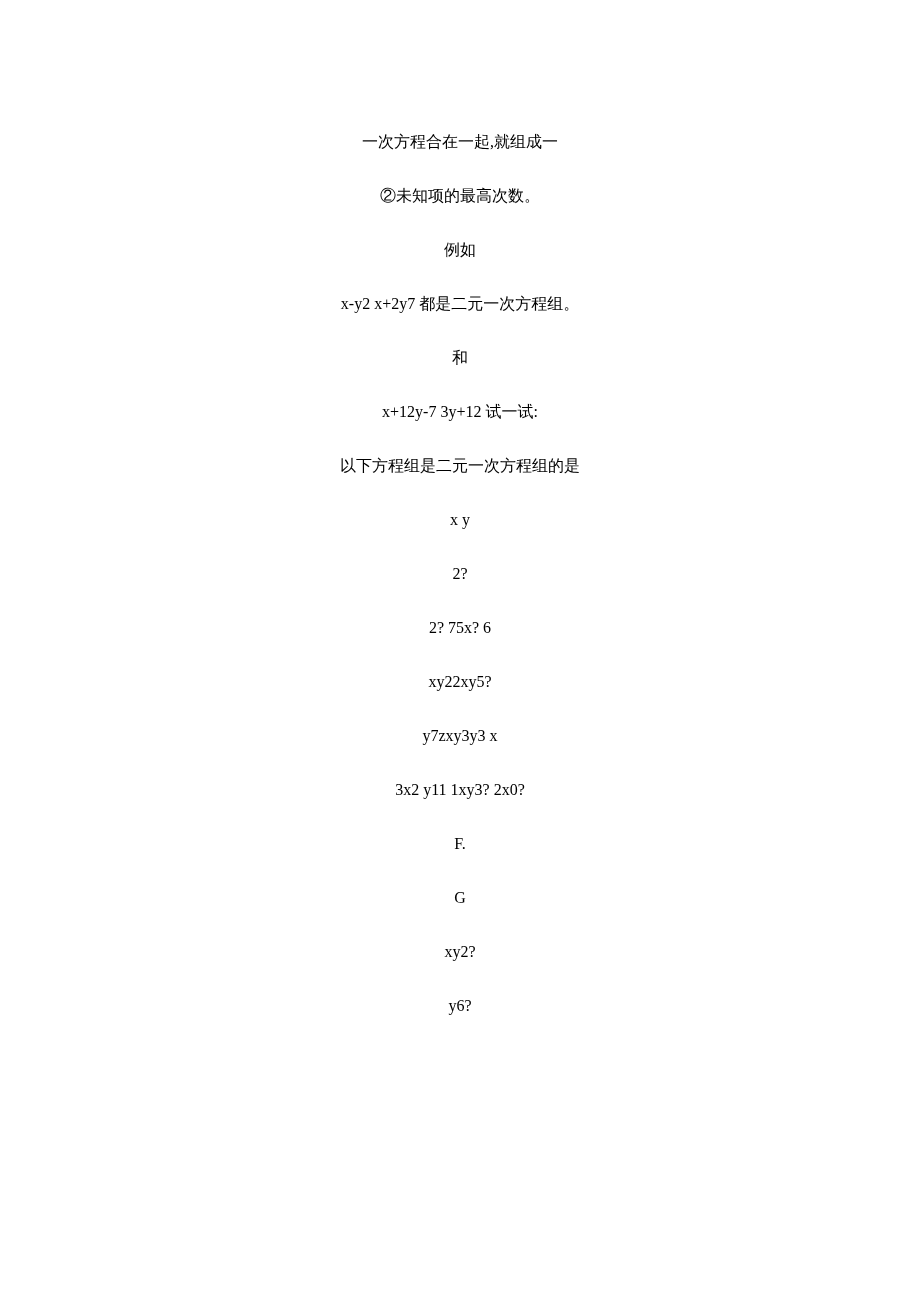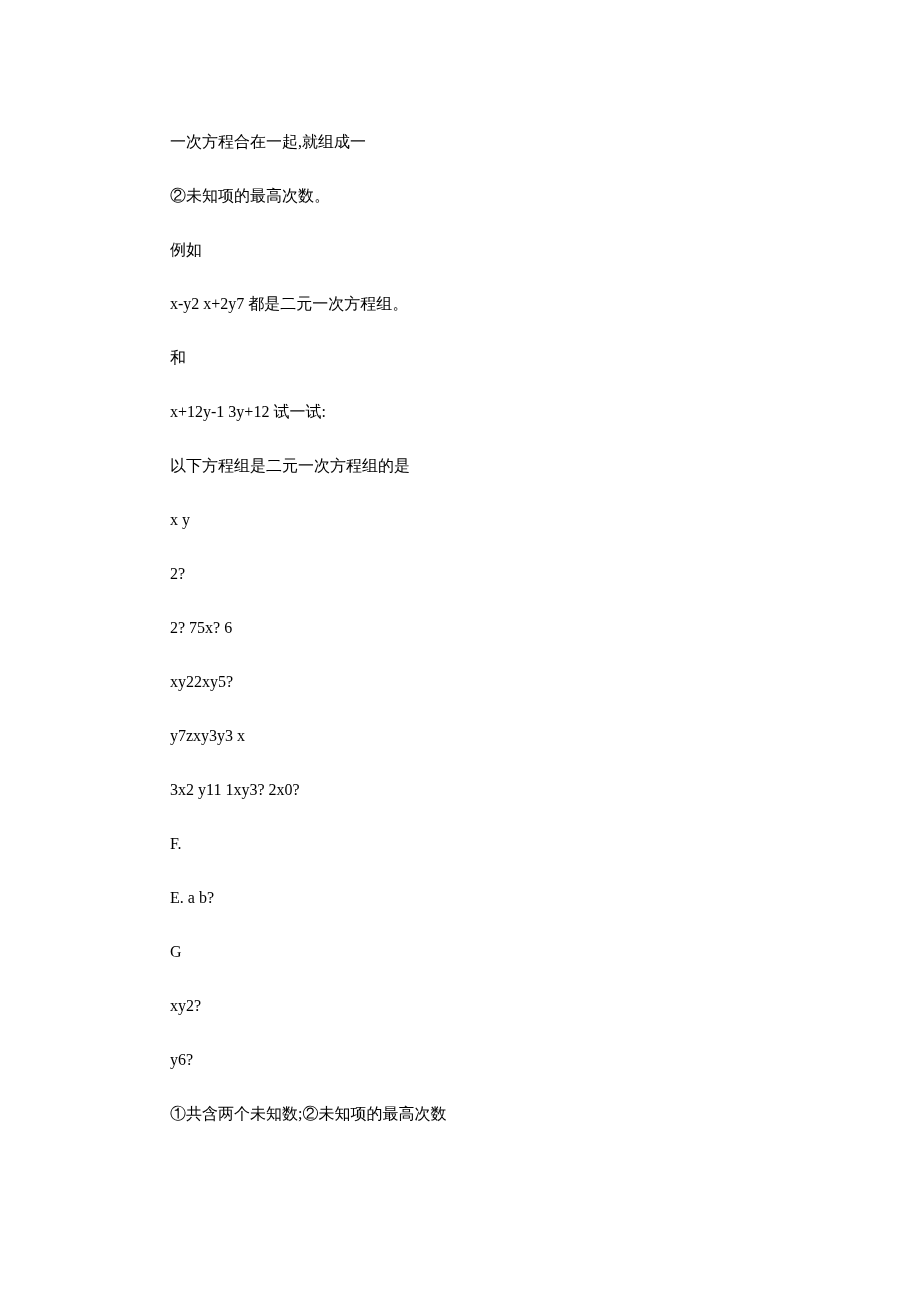--- a/index.html
+++ b/index.html
@@ -15,38 +15,37 @@
       font-size: 16px;
       color: #000000;
       line-height: 1.5;
     }
     .page {
       padding: 130px 170px 100px 170px;
     }
     .line {
       margin-bottom: 30px;
       white-space: pre-wrap;
+      text-align: center;
     }
   </style>
 </head>
 <body>
 
 <div class="page">
   <div class="line">一次方程合在一起,就组成一</div>
   <div class="line">②未知项的最高次数。</div>
   <div class="line">例如</div>
   <div class="line">x-y2 x+2y7 都是二元一次方程组。</div>
   <div class="line">和</div>
-  <div class="line">x+12y-1 3y+12 试一试:</div>
+  <div class="line">x+12y-7 3y+12 试一试:</div>
   <div class="line">以下方程组是二元一次方程组的是</div>
   <div class="line">x y</div>
   <div class="line">2?</div>
   <div class="line">2? 75x? 6</div>
   <div class="line">xy22xy5?</div>
   <div class="line">y7zxy3y3 x</div>
   <div class="line">3x2 y11 1xy3? 2x0?</div>
   <div class="line">F.</div>
-  <div class="line">E. a b?</div>
   <div class="line">G</div>
   <div class="line">xy2?</div>
   <div class="line">y6?</div>
-  <div class="line">①共含两个未知数;②未知项的最高次数</div>
 </div>
 
 </body></html>

